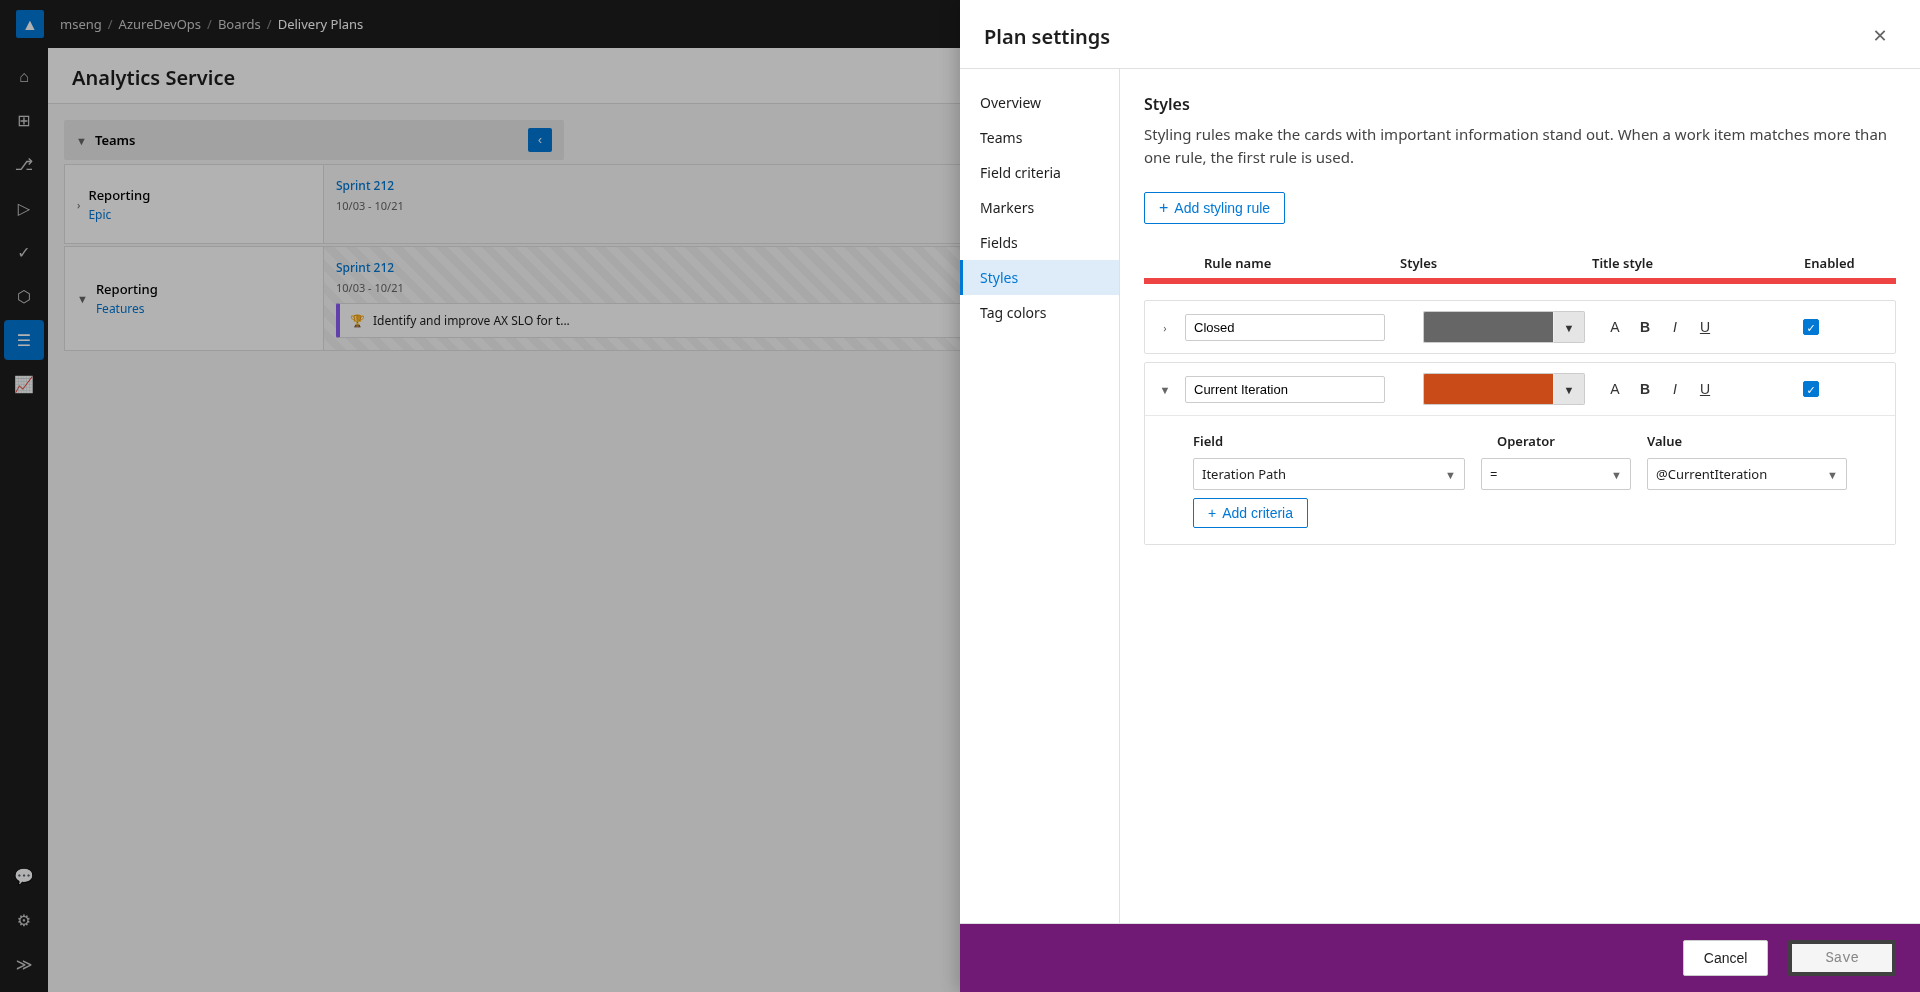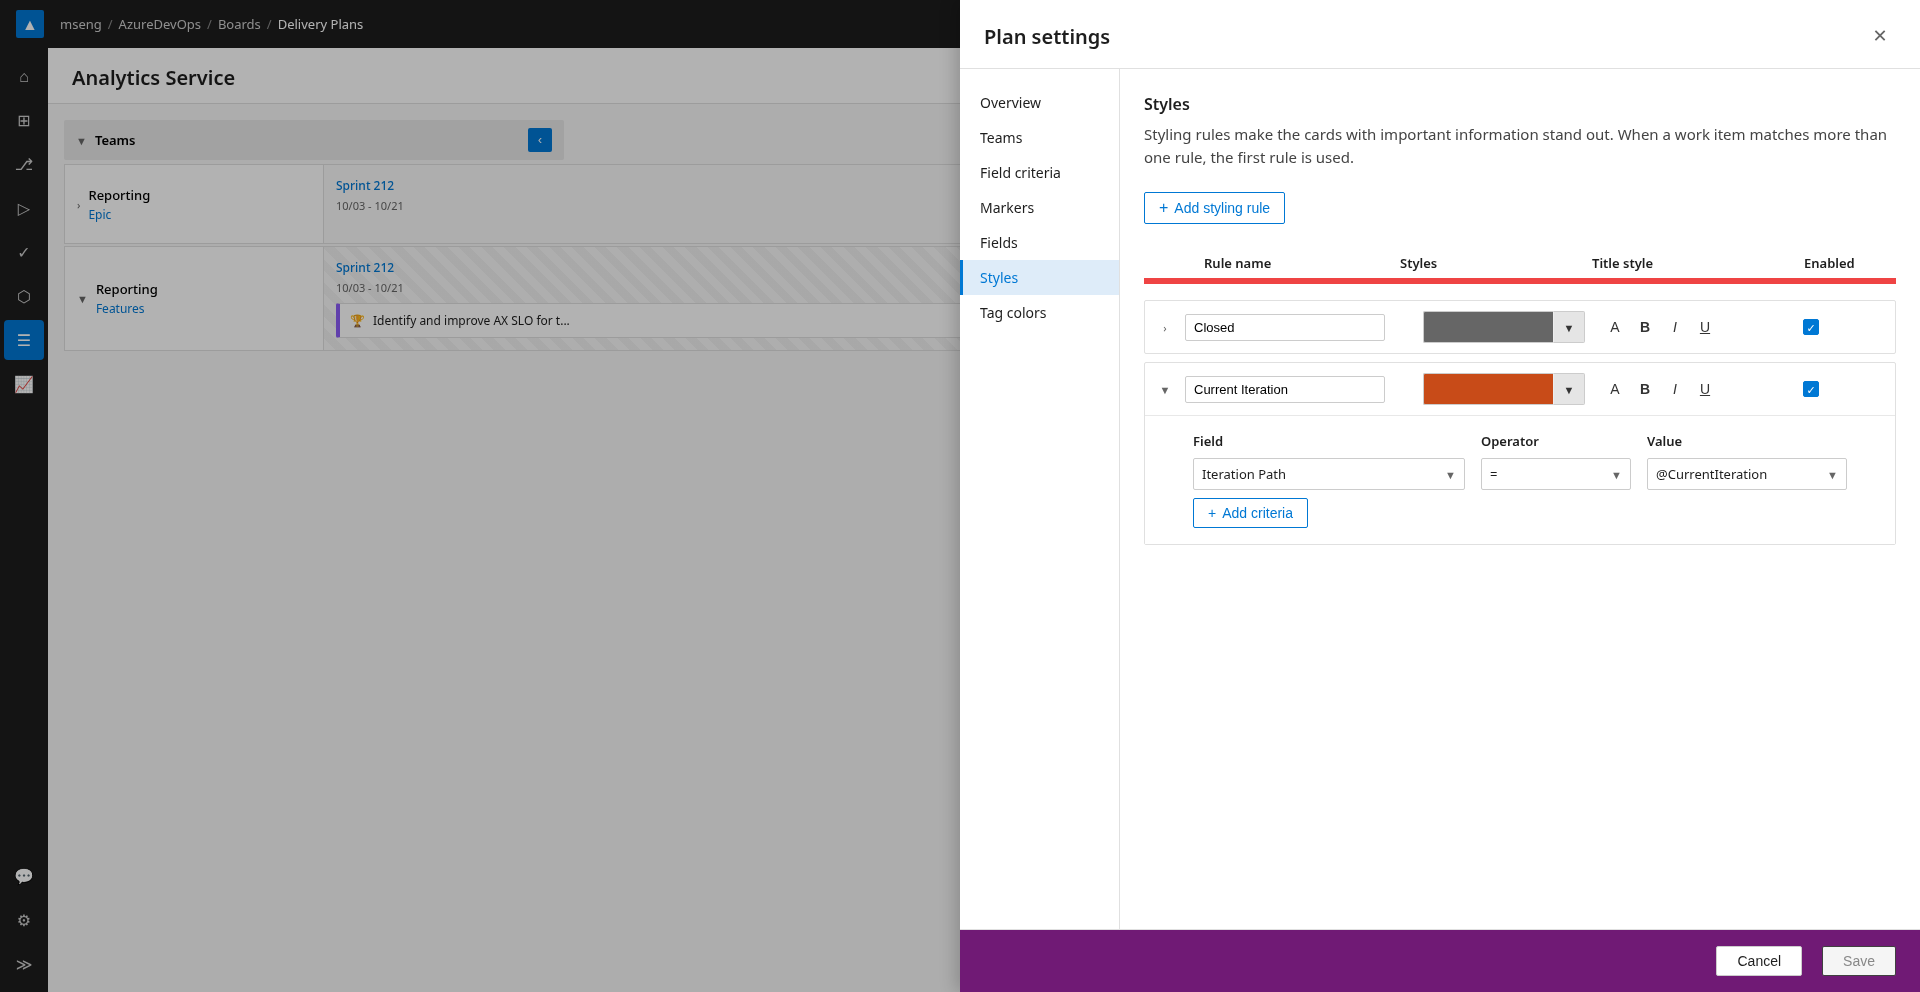--- a/index.html
+++ b/index.html
@@ -329,21 +329,21 @@
 
     
     .criteria-area {
       border-top: 1px solid #e8e8e8;
       padding: 16px 48px 16px 48px;
       background: white;
     }
     .criteria-grid-header {
       display: grid;
       grid-template-columns: 1fr 150px 200px;
-      gap: 16px;
+      gap: 0;
       margin-bottom: 8px;
     }
     .criteria-col-header { font-size: 13px; font-weight: 600; color: #1e1e1e; }
     .criteria-row {
       display: grid;
       grid-template-columns: 1fr 150px 200px;
       gap: 16px;
       align-items: center;
     }
     .criteria-select {
@@ -382,27 +382,28 @@
     .btn-cancel {
       padding: 6px 20px;
       border: 1px solid #ccc;
       background: white;
       border-radius: 2px;
       cursor: pointer;
       font-size: 14px;
       color: #1e1e1e;
     }
     .btn-save {
-      padding: 6px 20px;
-      border: 1px solid #404040;
+      padding: 6px 33px;
+      border: 4px solid #404040;
       background: #f5f5f5;
       border-radius: 2px;
       cursor: pointer;
       font-size: 14px;
       color: #888;
+      font-family: Liberation Mono, monospace;
     }
   </style>
 </head>
 <body>
 
 <div class="top-nav">
   <div class="logo">
     <span>▲</span>
   </div>
   <div class="breadcrumb">

